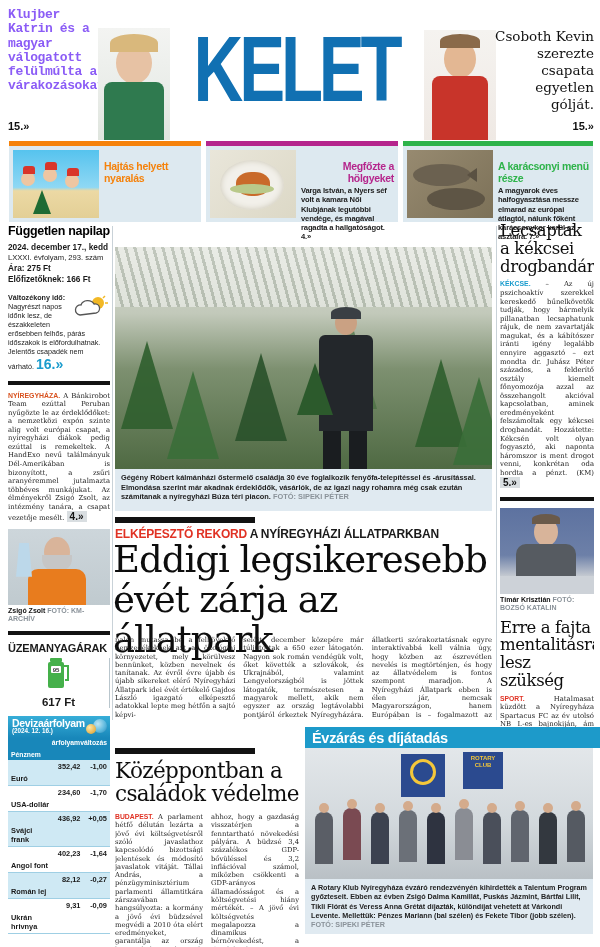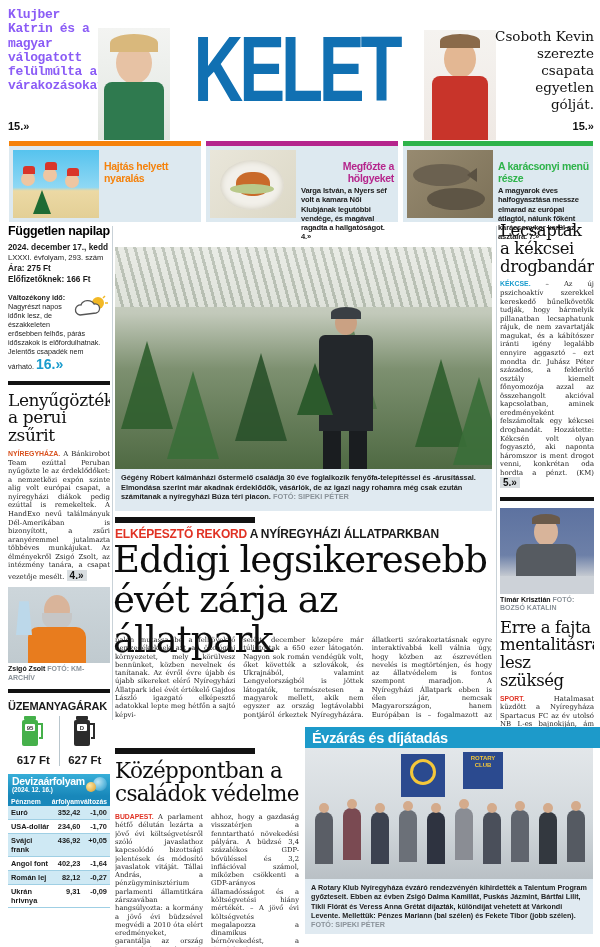--- a/index.html
+++ b/index.html
@@ -71,21 +71,21 @@
      padding:2px 4px;height:18px;}
   .forex-title .ft{font-weight:bold;font-size:10.5px;letter-spacing:-0.3px;line-height:1;}
   .forex-title .fd{font-size:6.3px;font-weight:bold;line-height:1;}
   .forex-globe{position:absolute;right:3px;top:3px;width:14px;height:14px;border-radius:50%;
      background:radial-gradient(circle at 35% 35%,#bfe6f5 0%,#58b6dc 60%,#2a7fae 100%);}
   .forex-globe::after{content:"";position:absolute;left:-7px;top:5px;width:10px;height:10px;border-radius:50%;
      background:radial-gradient(circle at 35% 35%,#ffe9a8 0%,#e0a83c 80%);}
   .forex-hrow{display:flex;background:#1887ba;color:#fff;font-weight:bold;font-size:6.8px;padding:1.5px 3px;}
   .forex-row{display:flex;font-size:7.4px;font-weight:bold;padding:2px 3px;border-bottom:1px solid #9fcfe4;}
   .forex-row:nth-child(odd){background:#cfe9f4;}
-  .fc0{flex:1.35;text-align:left;} .fc1{flex:1;text-align:right;} .fc2{flex:0.9;text-align:right;}
+  .fc0{flex:1.35;text-align:left;margin-top:12px;} .fc1{flex:1;text-align:right;} .fc2{flex:0.9;text-align:right;}
   
   .cyanbar{position:absolute;background:#1d9aca;color:#fff;font-weight:bold;letter-spacing:-0.3px;
      display:flex;align-items:center;padding:0 7px;}
   #main-photo-bar{left:115px;top:222px;width:377px;height:25px;font-size:15.5px;}
   #main-photo{position:absolute;left:115px;top:247px;width:377px;height:222px;overflow:hidden;
      background:linear-gradient(180deg,#d8dcd2 0%,#c2c9ba 30%,#7d9070 55%,#4f6a43 100%);}
   .truss{position:absolute;left:0;top:0;width:100%;height:60px;
      background:repeating-linear-gradient(75deg,rgba(255,255,255,0.45) 0 6px,rgba(150,160,150,0.35) 6px 9px);}
   .tree{position:absolute;width:0;height:0;border-left:26px solid transparent;border-right:26px solid transparent;
      border-bottom:88px solid #2f5e2e;opacity:0.9;}
@@ -217,21 +217,20 @@
           </svg>
         </span>
         <b>Változékony idő:</b>
         <span>Nagyrészt napos időnk lesz, de északkeleten erősebben felhős, párás időszakok is előfordulhatnak. Jelentős csapadék nem várható.</span>
         <span class="w-page">16.»</span>
       </div>
     </div>
 
     <div class="blackbar"></div>
 
-    <div class="l-head">Lenyűgözték a perui zsűrit</div>
     <div class="tinybody">
       <span class="loc-red">NYÍREGYHÁZA.</span>
       <span>A Bánkirobot Team ezúttal Peruban nyűgözte le az érdeklődőket: a nemzetközi expón szinte alig volt európai csapat, a nyíregyházi diákok pedig ezúttal is remekeltek. A HandExo nevű találmányuk Dél-Amerikában is bizonyított, a zsűri aranyéremmel jutalmazta többéves munkájukat. Az élményekről Zsigó Zsolt, az intézmény tanára, a csapat vezetője mesélt.</span>
       <span class="pg">4.»</span>
     </div>
 
     <div id="photo-zsigo" class="photo-box">
       <div style="position:absolute;left:36px;top:8px;width:26px;height:30px;border-radius:50%;background:#d9b49a;"></div>
       <div style="position:absolute;left:34px;top:26px;width:30px;height:16px;border-radius:0 0 12px 12px;background:#c6c6c6;"></div>
       <div style="position:absolute;left:20px;top:40px;width:58px;height:36px;border-radius:10px 10px 0 0;background:#e87c1e;"></div>
@@ -248,30 +247,20 @@
     <div class="fuel-row">
       <div class="fuel-cell left">
         <svg width="26" height="32" viewBox="0 0 26 32">
           <rect x="2" y="4" width="16" height="26" rx="2" fill="#45b04a"></rect>
           <rect x="5" y="8" width="10" height="7" rx="1" fill="#fff"></rect>
           <text x="10" y="14" font-size="6" font-weight="bold" text-anchor="middle" fill="#333" font-family="Liberation Sans">95</text>
           <rect x="4" y="0" width="12" height="4" rx="1" fill="#45b04a"></rect>
           <path d="M18 8 h4 v14 h-3" stroke="#45b04a" stroke-width="2" fill="none"></path>
         </svg>
         <div class="fuel-price">617 Ft</div>
-      </div>
-      <div class="fuel-cell">
-        <svg width="26" height="32" viewBox="0 0 26 32">
-          <rect x="2" y="4" width="16" height="26" rx="2" fill="#2b2b2b"></rect>
-          <rect x="5" y="8" width="10" height="7" rx="1" fill="#fff"></rect>
-          <text x="10" y="14" font-size="6" font-weight="bold" text-anchor="middle" fill="#333" font-family="Liberation Sans">D</text>
-          <rect x="4" y="0" width="12" height="4" rx="1" fill="#2b2b2b"></rect>
-          <path d="M18 8 h4 v14 h-3" stroke="#2b2b2b" stroke-width="2" fill="none"></path>
-        </svg>
-        <div class="fuel-price">627 Ft</div>
       </div>
     </div>
 
     <div class="forex">
       <div class="forex-title">
         <div class="ft">Devizaárfolyam</div>
         <div class="fd">(2024. 12. 16.)</div>
         <div class="forex-globe"></div>
       </div>
       <div class="forex-hrow">

